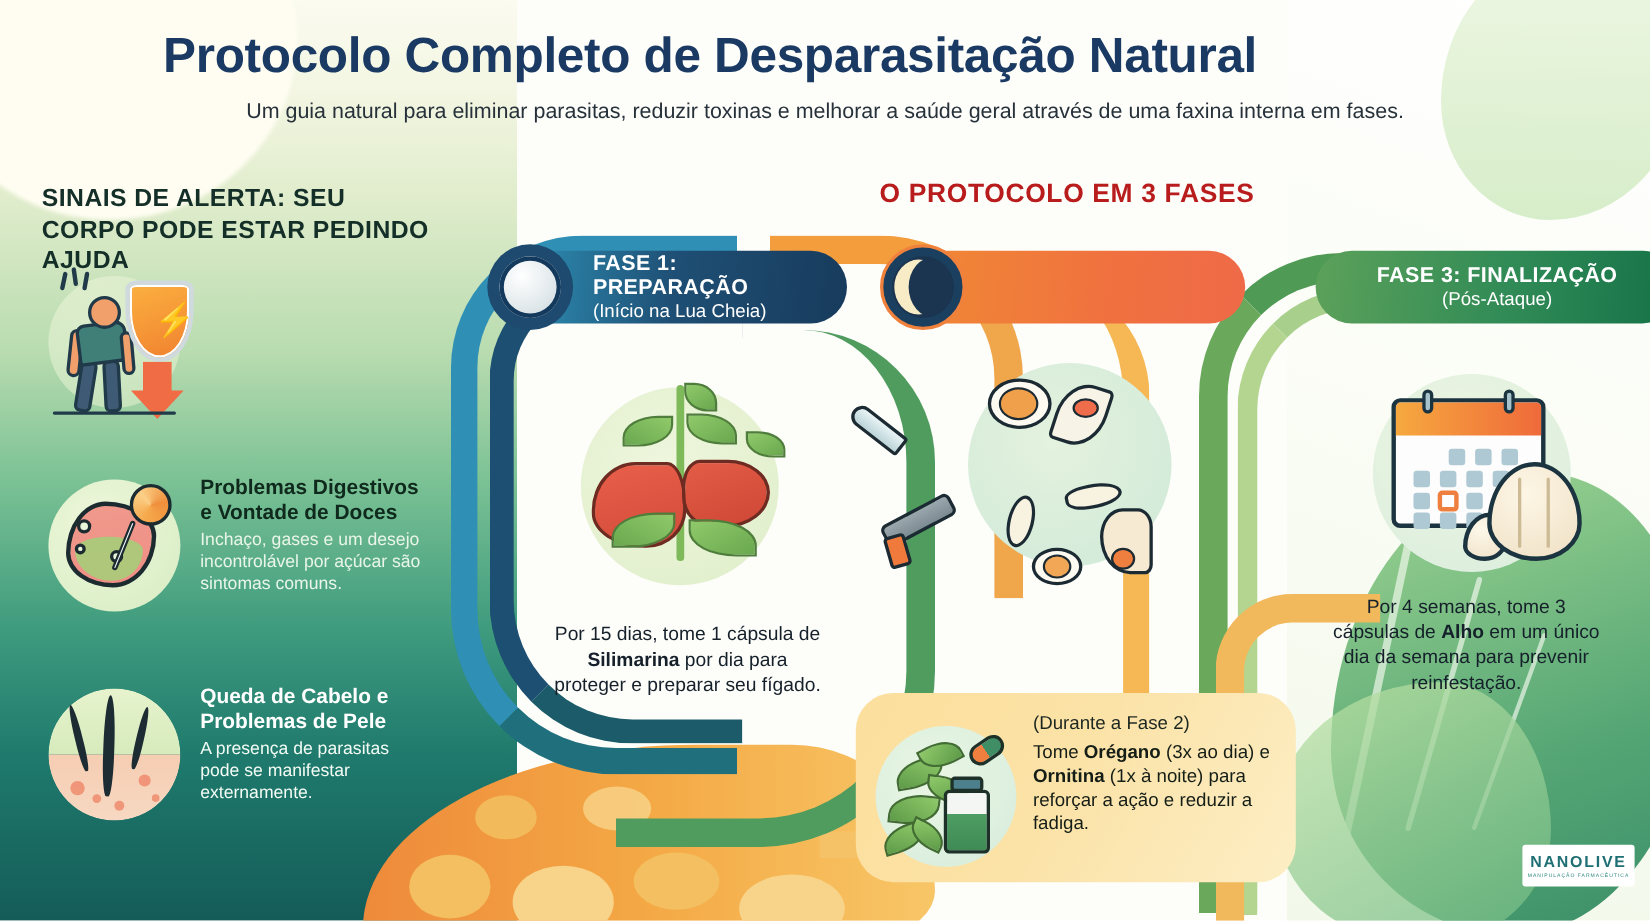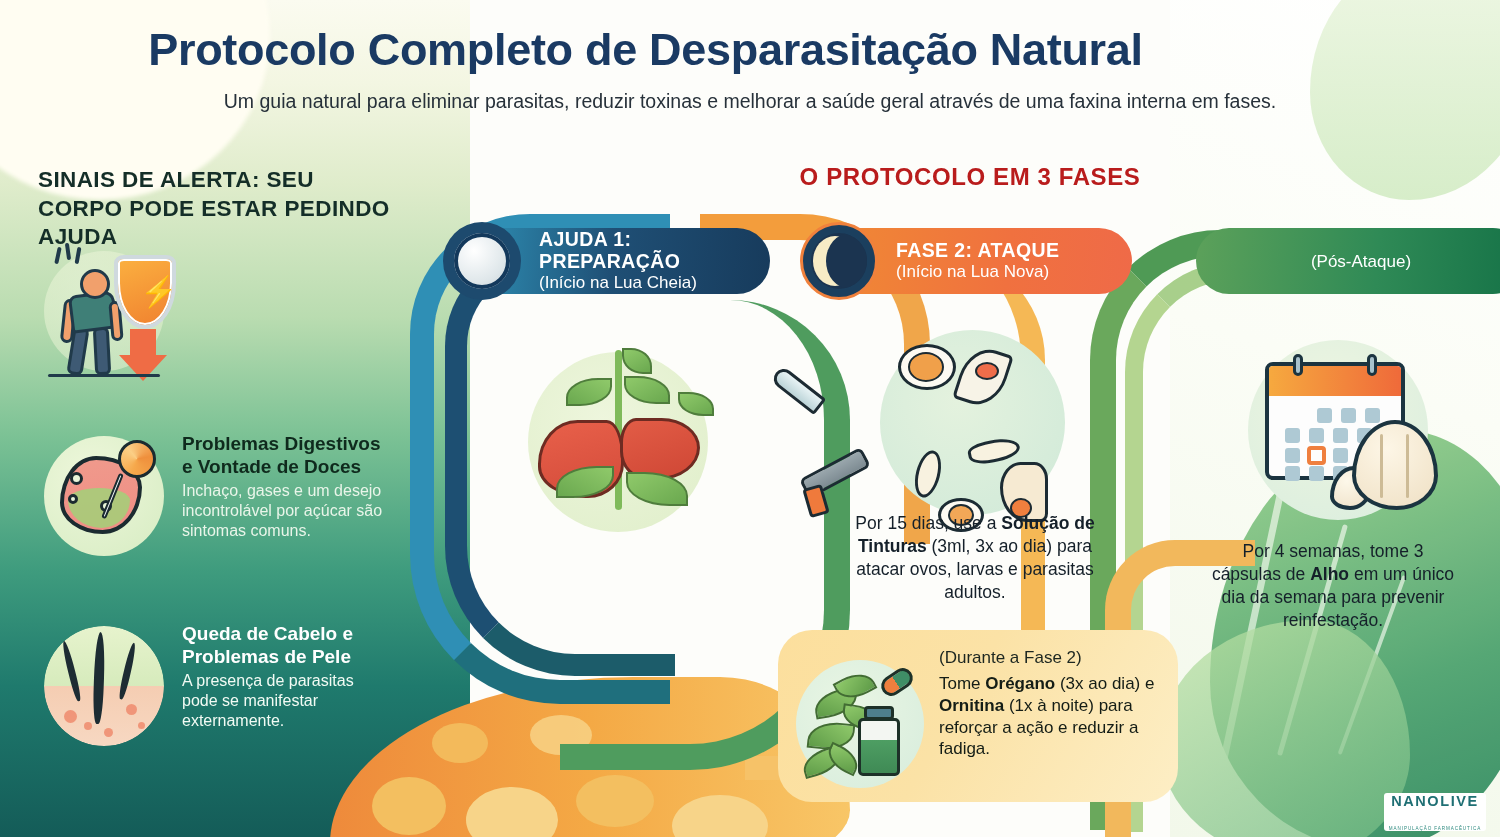--- a/index.html
+++ b/index.html
@@ -309,23 +309,23 @@
   .bottle-cap { position:absolute; left:72px; top:62px; width:30px; height:14px;
                 background:#4e7f8c; border:3px solid #1d3128; border-radius:4px; }
   .capsule { position:absolute; left:88px; top:28px; width:34px; height:20px;
              background:linear-gradient(90deg,#ef7f3e 0%,#ef7f3e 46%,#3f8e66 46%,#3f8e66 100%);
              border:3px solid #1d3128; border-radius:11px; transform:rotate(-34deg); }
   .sleaf { position:absolute; background:linear-gradient(150deg,#8fc96a,#5e9b48);
            border:2px solid #426c33; border-radius:0 72% 0 72%; }
 
   
   .logo {
-    position:absolute; left:1384px; top:793px; width:102px; height:38px;
+    position:absolute; left:1384px; top:768px; width:102px; height:38px;
     background:#ffffff; border-radius:3px;
-    display:flex; flex-direction:column; align-items:center; justify-content:space-between;
+    display:flex; flex-direction:column; align-items:center; justify-content:center;
   }
   .logo-name { font-size:14.5px; font-weight:bold; color:#1f6f74; letter-spacing:1.6px; }
   .logo-sub  { font-size:4.6px; color:#2e8a7f; letter-spacing:.9px; margin-top:1px; }
 </style>
 </head>
 <body>
 
 <div class="canvas">
 
   <div class="bg-left"></div>
@@ -427,59 +427,55 @@
     <div class="stem"></div>
     <div class="leaf" style="left:622px;top:348px;width:30px;height:26px;"></div>
     <div class="leaf" style="left:566px;top:378px;width:46px;height:28px;transform:scaleX(-1);"></div>
     <div class="leaf" style="left:624px;top:376px;width:46px;height:28px;"></div>
     <div class="leaf" style="left:678px;top:392px;width:36px;height:24px;"></div>
     <div class="liver-l"></div>
     <div class="liver-r"></div>
     <div class="leaf" style="left:556px;top:466px;width:58px;height:32px;transform:scaleX(-1);"></div>
     <div class="leaf" style="left:626px;top:472px;width:62px;height:34px;"></div>
   </div>
+  <div class="ph-text ph1-text">
+    <span>Por 15 dias, tome 1 cápsula de </span><b>Silimarina</b><span> por dia para proteger e preparar seu fígado.</span>
+  </div>
 
   <div class="pill pill1">
     <div class="moon-wrap m1">
         <div class="moon-full"></div>
       </div>
     <div style="margin-left:48px;">
-      <div class="ptitle">AJUDA 1: PREPARAÇÃO</div>
+      <div class="ptitle">FASE 1: PREPARAÇÃO</div>
       <div class="psub">(Início na Lua Cheia)</div>
     </div>
   </div>
 
   <div class="ill-circle para-bg"></div>
   <div class="ph-ill">
     <div class="egg" style="left:898px;top:344px;width:58px;height:46px;background:#fdfaf2;"></div>
     <div class="egg" style="left:908px;top:352px;width:36px;height:30px;background:#f0a04a;border-width:2px;"></div>
     <div class="egg" style="left:938px;top:498px;width:46px;height:34px;background:#fdfaf2;"></div>
     <div class="egg" style="left:948px;top:504px;width:26px;height:22px;background:#f2a757;border-width:2px;"></div>
     <div class="worm" style="left:960px;top:348px;width:46px;height:58px;background:#f7f3e7;border-radius:60% 10% 60% 10%;transform:rotate(18deg);"></div>
     <div class="worm" style="left:975px;top:362px;width:24px;height:18px;background:#ef6d4a;border-radius:50%;border-width:2px;"></div>
     <div class="worm" style="left:968px;top:440px;width:52px;height:22px;background:#f8f2e0;border-radius:40% 60% 50% 50%;transform:rotate(-12deg);"></div>
     <div class="worm" style="left:916px;top:450px;width:24px;height:48px;background:#f8f2e0;border-radius:50% 50% 50% 50%;transform:rotate(14deg);"></div>
     <div class="worm" style="left:1000px;top:462px;width:48px;height:60px;background:#f6ead2;border-radius:60% 40% 20% 80%;"></div>
     <div class="worm" style="left:1010px;top:498px;width:22px;height:20px;background:#ef7f3e;border-radius:50%;border-width:2px;"></div>
     <div class="dart"></div>
     <div class="gun-body"></div>
     <div class="gun-grip"></div>
   </div>
-  <div class="ph-text ph2-text">
-    <span>Por 15 dias, use a </span><b>Solução de Tinturas</b><span> (3ml, 3x ao dia) para atacar ovos, larvas e parasitas adultos.</span>
-  </div>
 
   <div class="pill pill2">
     <div class="moon-wrap m2">
         <div class="moon-cres"></div>
       </div>
-    <div style="margin-left:48px;">
-      <div class="ptitle">FASE 2: ATAQUE</div>
-      <div class="psub">(Início na Lua Nova)</div>
-    </div>
   </div>
 
   <div class="ill-circle cal-bg"></div>
   <div class="ph-ill">
     <div class="cal-body">
       <div class="cal-head"></div>
       <div class="cal-ring" style="left:24px;"></div>
       <div class="cal-ring" style="left:98px;"></div>
       <div class="cal-cell" style="left:48px;top:42px;"></div>
       <div class="cal-cell" style="left:72px;top:42px;"></div>
@@ -501,20 +497,21 @@
       <div class="garlic-line" style="left:24px;top:10px;height:64px;"></div>
       <div class="garlic-line" style="left:50px;top:10px;height:64px;"></div>
     </div>
   </div>
   <div class="ph-text ph3-text">
     <span>Por 4 semanas, tome 3 cápsulas de </span><b>Alho</b><span> em um único dia da semana para prevenir reinfestação.</span>
   </div>
 
   <div class="pill pill3">
     <div style="margin-left:0; text-align:center; width:100%;">
+      <div class="ptitle">FASE 3: FINALIZAÇÃO</div>
       <div class="psub">(Pós-Ataque)</div>
     </div>
   </div>
 
   <div class="support">
     <div class="sup-ill">
       <div class="sup-circle"></div>
       <div class="sleaf" style="left:22px;top:46px;width:44px;height:26px;transform:scaleX(-1) rotate(10deg);"></div>
       <div class="sleaf" style="left:44px;top:30px;width:38px;height:24px;transform:rotate(-28deg);"></div>
       <div class="sleaf" style="left:16px;top:78px;width:46px;height:28px;transform:scaleX(-1) rotate(-6deg);"></div>

